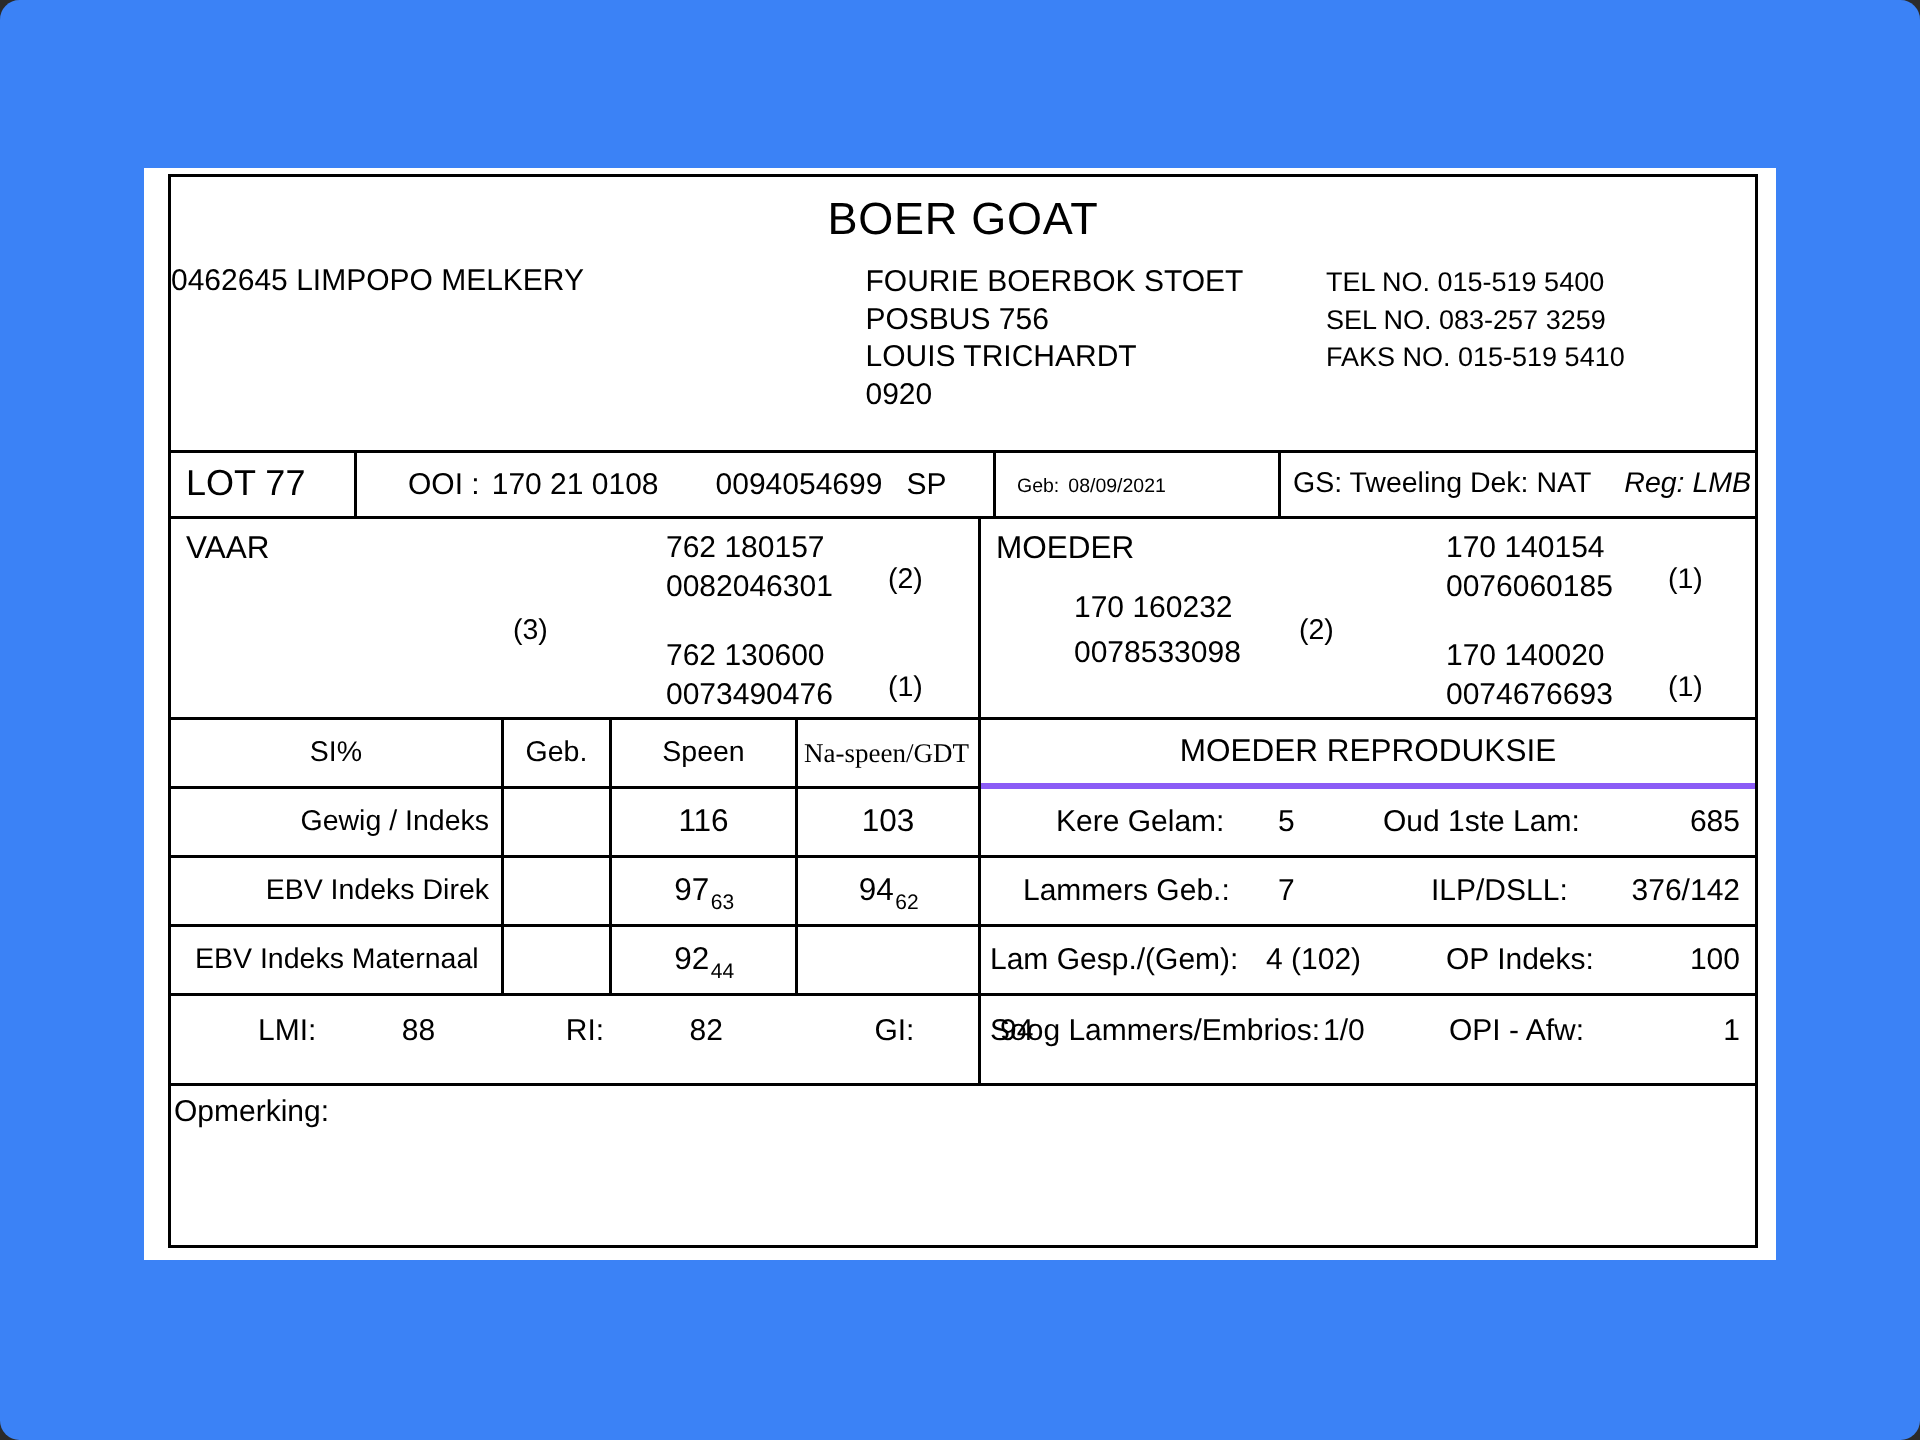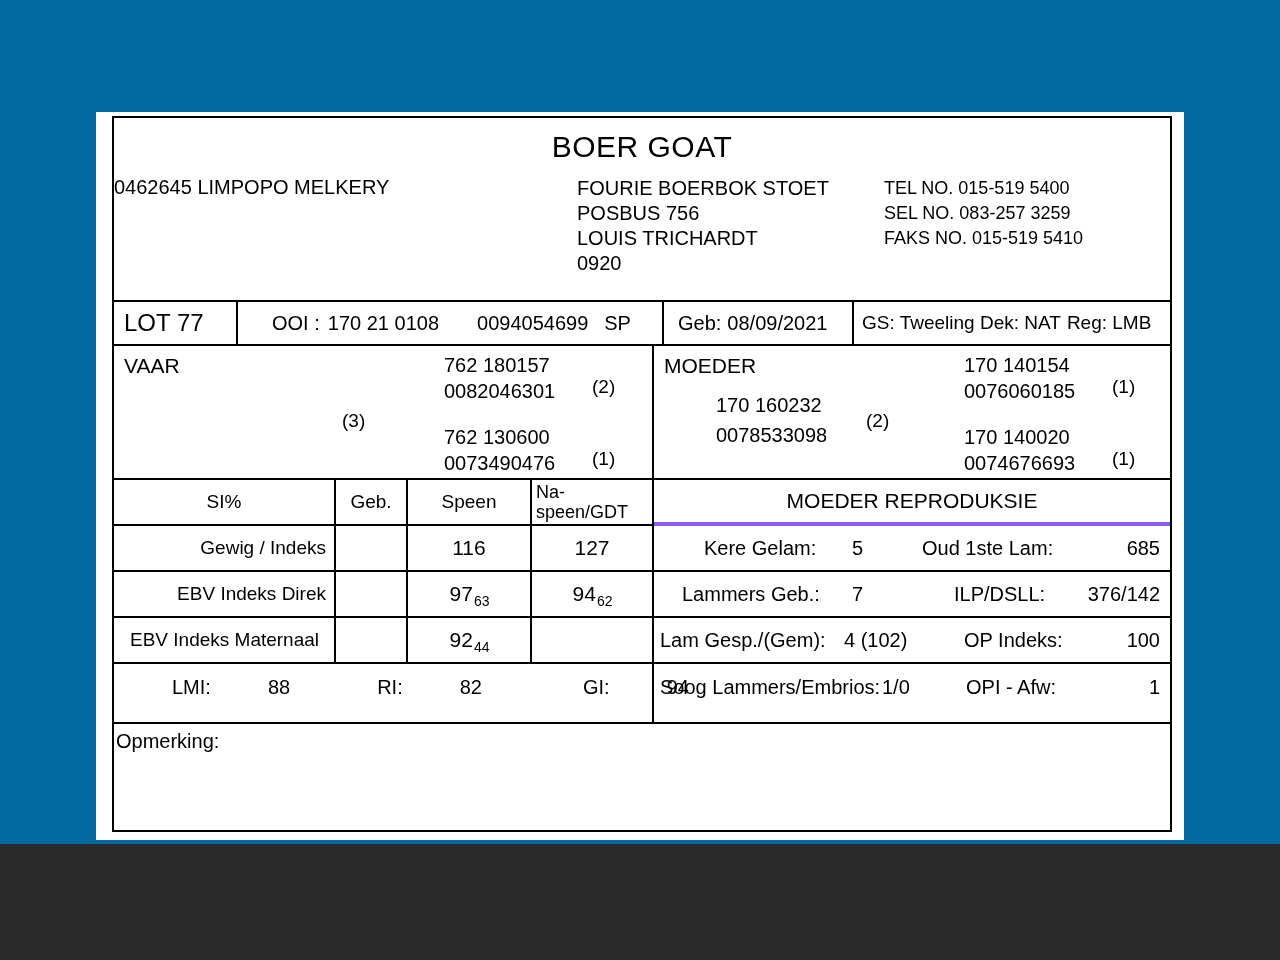--- a/index.html
+++ b/index.html
@@ -6,23 +6,24 @@
     margin: 0;
     padding: 0;
     background: #2b2b2b;
     width: 1280px;
     height: 960px;
     font-family: "Liberation Sans", sans-serif;
   }
   #page {
     position: relative;
     width: 1280px;
-    height: 844px;
-    background: #0369a1;
+    height: 960px;
+    background: #3b82f6;
     overflow: hidden;
+    border-radius: 13px;
   }
   .doc-outer {
     position: absolute;
     left: 96px;
     top: 112px;
     width: 1088px;
     height: 728px;
     background: #ffffff;
     box-sizing: border-box;
   }
@@ -106,36 +107,36 @@
   }
   .lot-ooi .ooi-lbl { margin-right: 0; }
   .lot-ooi .ooi-reg { margin-left: 38px; }
   .lot-ooi .ooi-sp { margin-left: 16px; }
   .lot-geb {
     width: 190px;
     height: 100%;
     display: flex;
     align-items: center;
     box-sizing: border-box;
-    font-size: 20px;
+    font-size: 13px;
     color: #000;
     padding-left: 14px;
   }
   .lot-gs {
     flex: 1;
     height: 100%;
     display: flex;
     align-items: center;
     box-sizing: border-box;
     font-size: 19px;
     color: #000;
     padding-left: 8px;
     white-space: nowrap;
   }
-  .lot-gs .reg { margin-left: 6px; }
+  .lot-gs .reg { margin-left: 22px; font-style: italic; }
   
   .parents {
     position: relative;
     height: 134px;
     border-bottom: 2px solid #000;
     box-sizing: border-box;
     display: flex;
   }
   .par {
     position: relative;
@@ -261,20 +262,21 @@
   .c3 { width: 124px; }
   .c4 { width: 120px; }
   .c1.right { justify-content: flex-end; padding-right: 8px; }
   .c1.left { justify-content: flex-start; padding-left: 16px; }
   .hdr-naspeen {
     font-size: 18px;
     line-height: 20px;
     text-align: left;
     justify-content: flex-start;
     padding-left: 4px;
+    font-family: Liberation Serif, serif;
   }
   .val-main { font-size: 21px; }
   .val-sub {
     font-size: 14px;
     vertical-align: sub;
     position: relative;
     top: 7px;
     left: 1px;
   }
   .lmirow {
@@ -420,21 +422,21 @@
           </div>
 
           <div class="srow">
             <div class="scell c1 right">Gewig / Indeks</div>
             <div class="scell c2"></div>
             <div class="scell c3">
               <span class="val-main">116</span>
                 <span class="val-sub"></span>
             </div>
             <div class="scell c4">
-              <span class="val-main">127</span>
+              <span class="val-main">103</span>
                 <span class="val-sub"></span>
             </div>
           </div>
 
           <div class="srow">
             <div class="scell c1 right">EBV Indeks Direk</div>
             <div class="scell c2"></div>
             <div class="scell c3">
               <span class="val-main">97</span>
                 <span class="val-sub">63</span>

